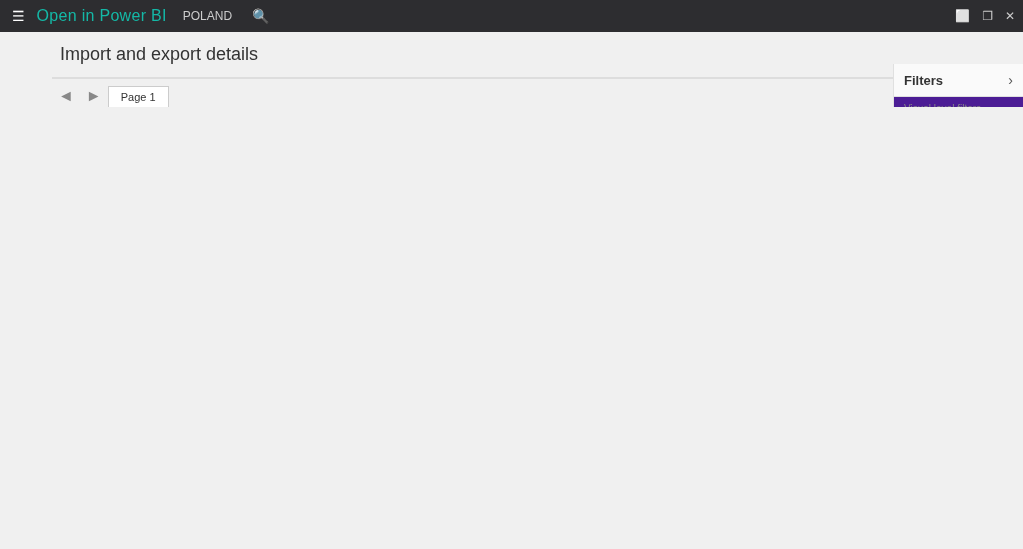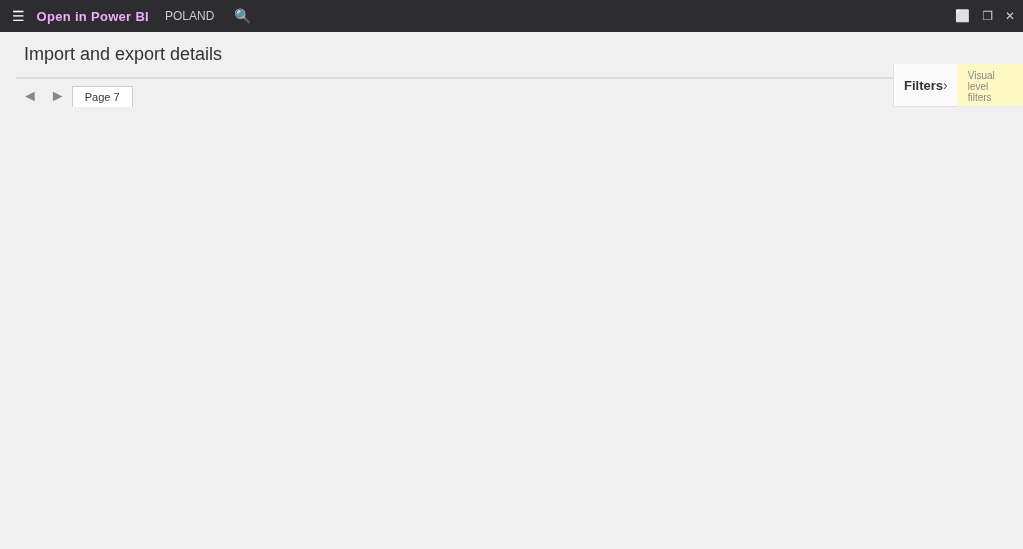--- a/index.html
+++ b/index.html
@@ -15,23 +15,23 @@
       padding: 0 8px;
       gap: 8px;
     }
     .title-bar-hamburger {
       color: white;
       font-size: 14px;
       cursor: pointer;
       padding: 4px;
     }
     .title-bar-app-name {
-      color: #f0abfc;
-      font-size: 13px;
-      font-weight: 700;
+      color: #14b8a6;
+      font-size: 16px;
+      font-weight: 400;
       letter-spacing: 0.3px;
     }
     .title-bar-options {
       color: #cccccc;
       font-size: 12px;
       cursor: pointer;
       margin-left: 8px;
     }
     .title-bar-search {
       margin-left: 12px;
@@ -77,23 +77,24 @@
       background: white;
       border: 1px solid #ccc;
       border-bottom: none;
       cursor: pointer;
       color: #333;
     }
 
     
     .filter-panel {
       width: 130px;
-      background: #fef9c3;
+      background: #4c1d95;
       border-left: 1px solid #e0e0e0;
       display: flex;
+      flex-direction: column;
       position: absolute;
       right: 0;
       top: 32px;
       bottom: 0;
       overflow-y: auto;
     }
 
     .filter-header {
       display: flex;
       align-items: center;
@@ -121,20 +122,21 @@
       padding: 6px 10px 4px;
       border-bottom: 1px solid #eee;
     }
 
     
     .layout-wrapper {
       position: relative;
       flex: 1;
       display: flex;
       flex-direction: column;
+      padding-left: 36px;
     }
 
     .content-row {
       display: flex;
       flex: 1;
       overflow: hidden;
     }
 
     .left-content {
       flex: 1;
@@ -245,21 +247,21 @@
         <div class="map-tooltip">
           
           
         </div>
 
       </div>
 
       <div style="display:flex;align-items:flex-end;padding-top:4px;height:28px;">
         <span style="font-size:16px;color:#888;cursor:pointer;padding:2px 6px;">◄</span>
         <span style="font-size:16px;color:#888;cursor:pointer;padding:2px 6px;">►</span>
-        <div class="page-tab">Page 7</div>
+        <div class="page-tab">Page 1</div>
       </div>
     </div>
 
     <div class="filter-panel">
       <div class="filter-header">
         <span class="filter-title">Filters</span>
         <span class="filter-arrow">›</span>
       </div>
 
       <div class="filter-section-label">Visual level filters</div>

